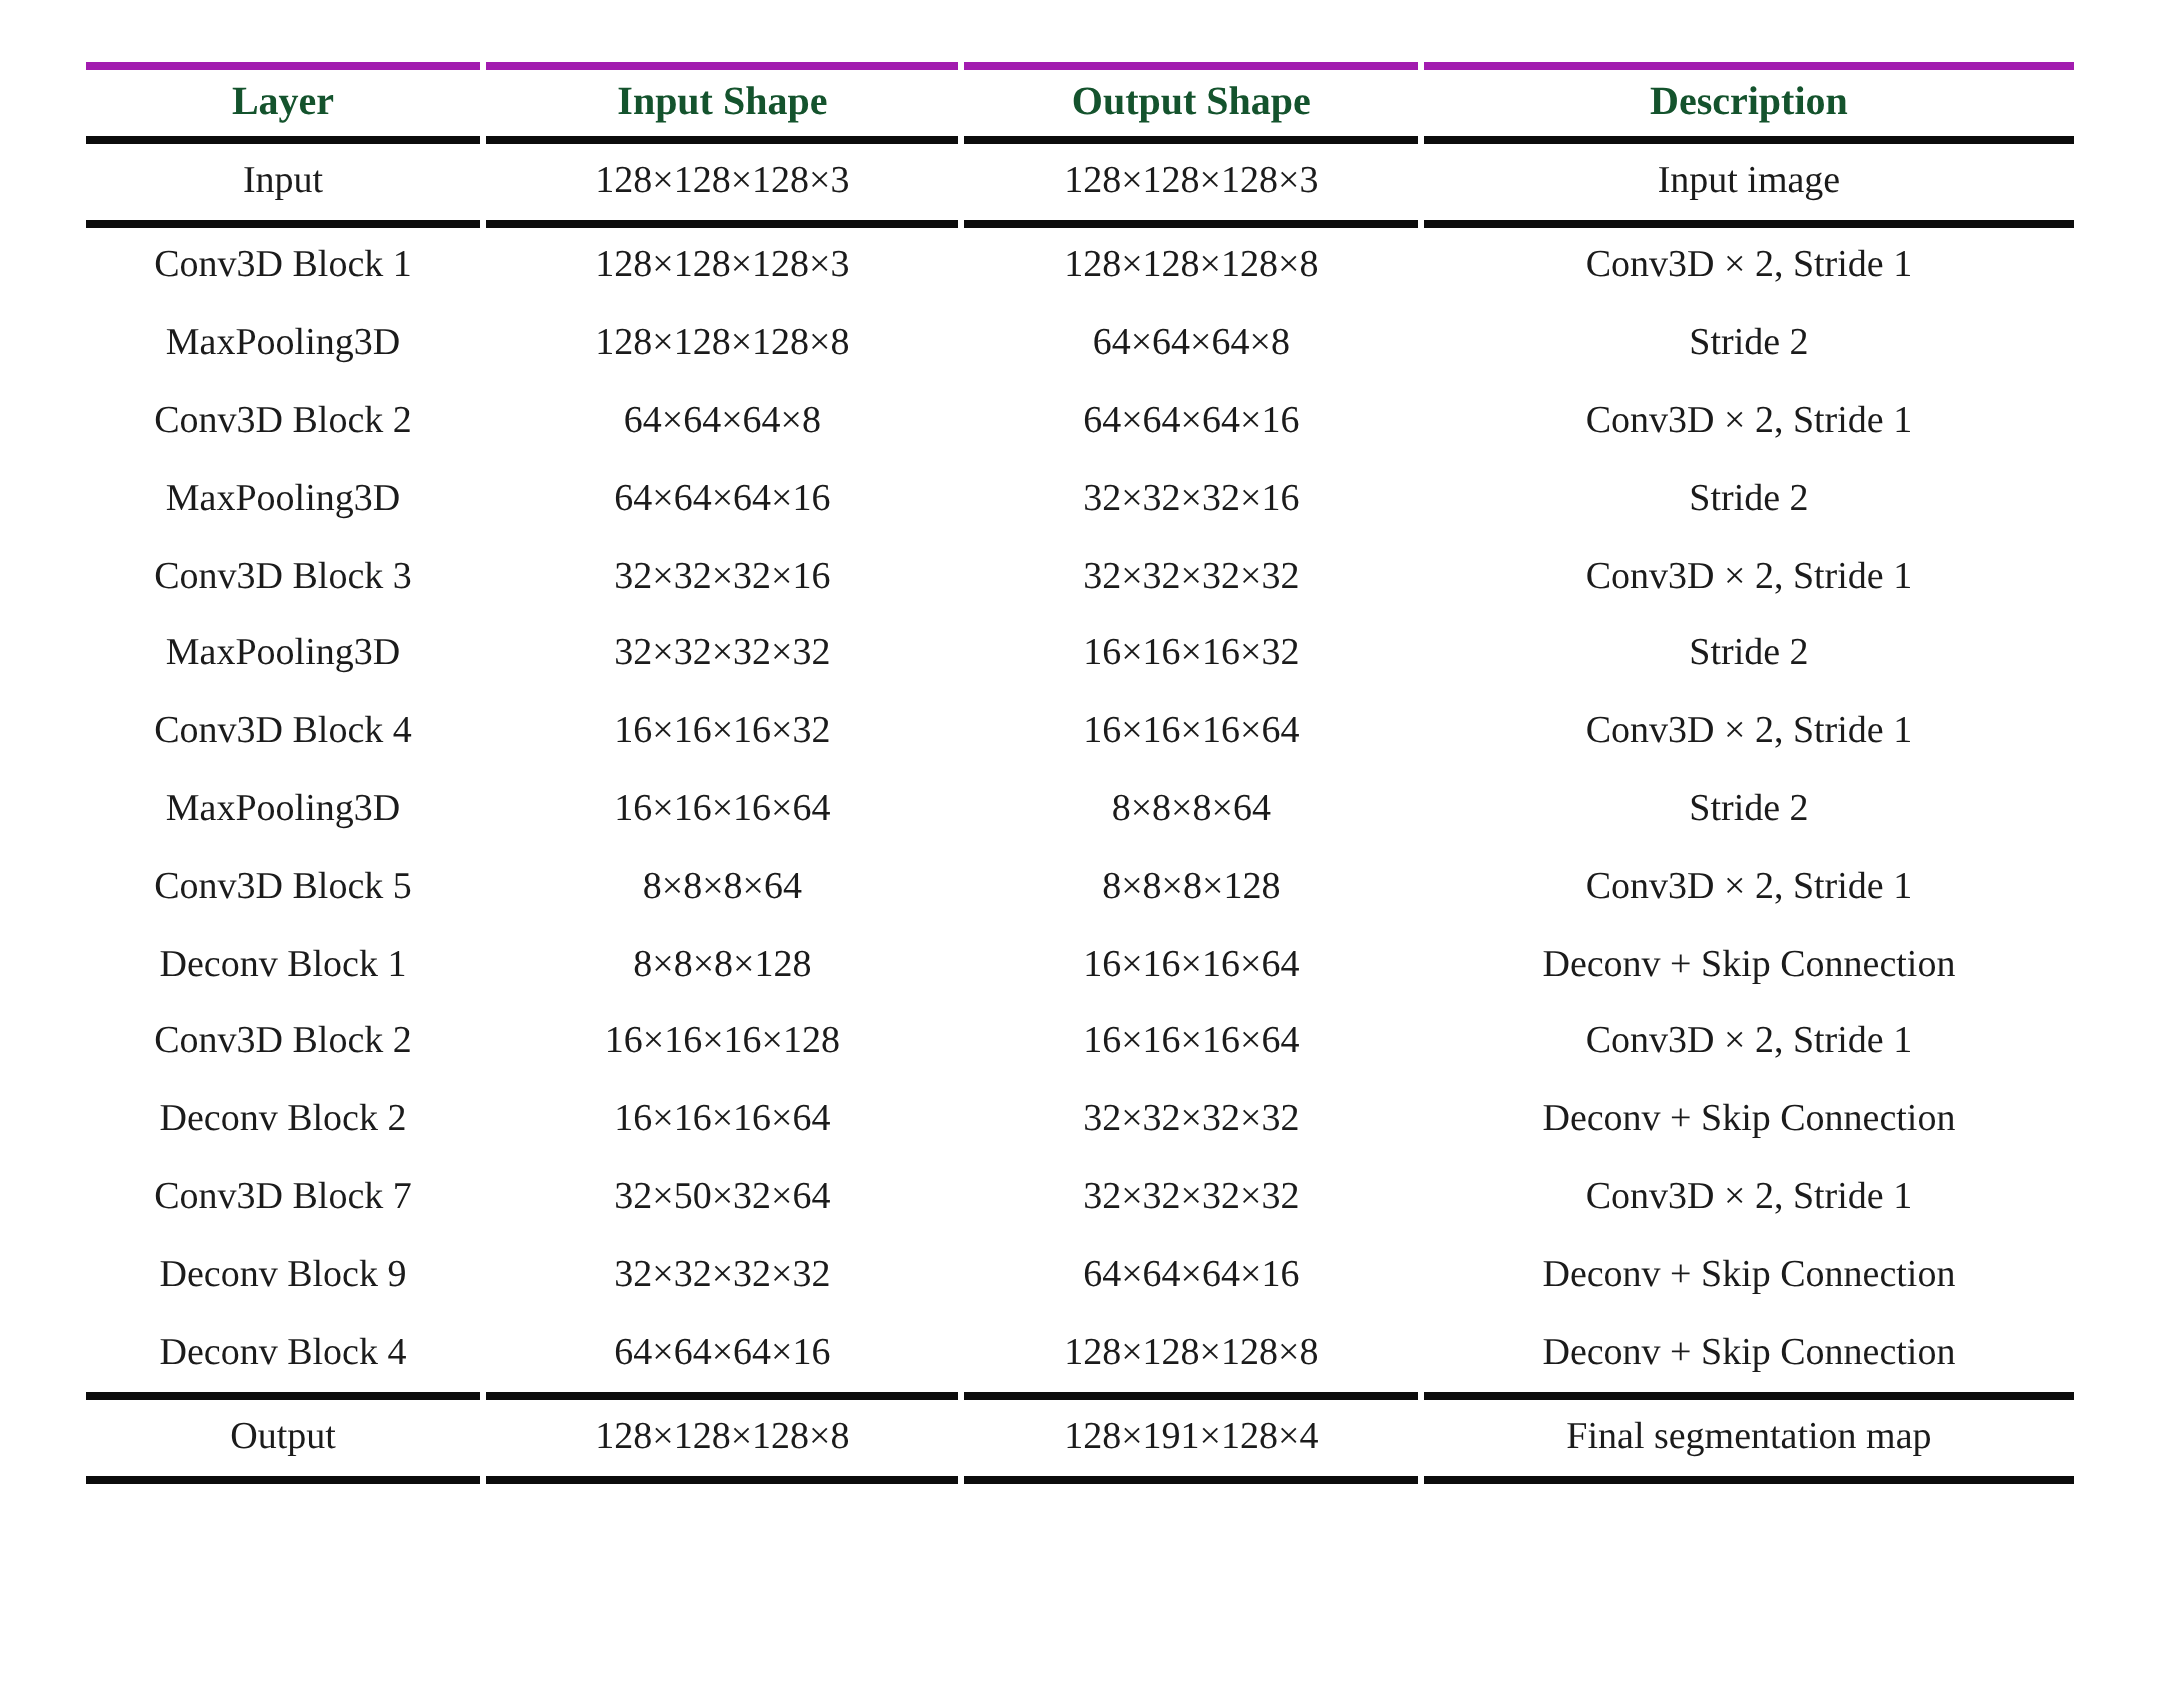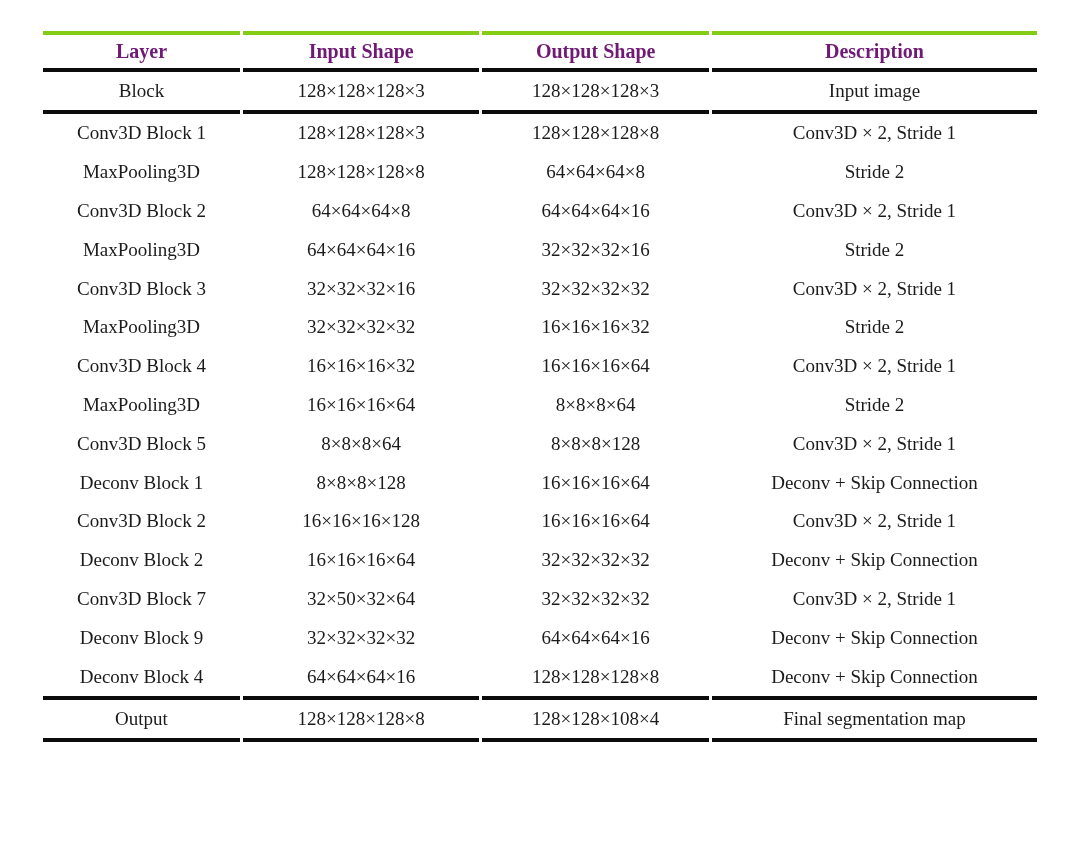--- a/index.html
+++ b/index.html
@@ -34,22 +34,22 @@
     text-align: center;
     vertical-align: middle;
     padding: 0;
     overflow: hidden;
     white-space: nowrap;
   }
   thead th {
     height: 33px;
     font-size: 20px;
     font-weight: bold;
-    color: #701a75;
-    border-top: 4px solid #84cc16;
+    color: #14532d;
+    border-top: 4px solid #a21caf;
     border-bottom: 4px solid #0c0c0c;
   }
   td { font-size: 19px; color: #1b1b1b; }
   tr.edge-row td  { height: 38px; }
   tr.body-row td  { height: 38.8px; }
   tr.rule-after td { border-bottom: 4px solid #0c0c0c; }
 </style>
 </head>
 <body>
 
@@ -65,21 +65,21 @@
     <thead>
       <tr>
         <th>Layer</th>
         <th>Input Shape</th>
         <th>Output Shape</th>
         <th>Description</th>
       </tr>
     </thead>
     <tbody>
         <tr class="edge-row rule-after">
-          <td>Block</td>
+          <td>Input</td>
           <td>128×128×128×3</td>
           <td>128×128×128×3</td>
           <td>Input image</td>
         </tr>
         <tr class="body-row">
           <td>Conv3D Block 1</td>
           <td>128×128×128×3</td>
           <td>128×128×128×8</td>
           <td>Conv3D × 2, Stride 1</td>
         </tr>
@@ -163,18 +163,18 @@
         </tr>
         <tr class="body-row rule-after">
           <td>Deconv Block 4</td>
           <td>64×64×64×16</td>
           <td>128×128×128×8</td>
           <td>Deconv + Skip Connection</td>
         </tr>
         <tr class="edge-row rule-after">
           <td>Output</td>
           <td>128×128×128×8</td>
-          <td>128×128×108×4</td>
+          <td>128×191×128×4</td>
           <td>Final segmentation map</td>
         </tr>
       </tbody>
   </table>
 </div>
 
 </body></html>

